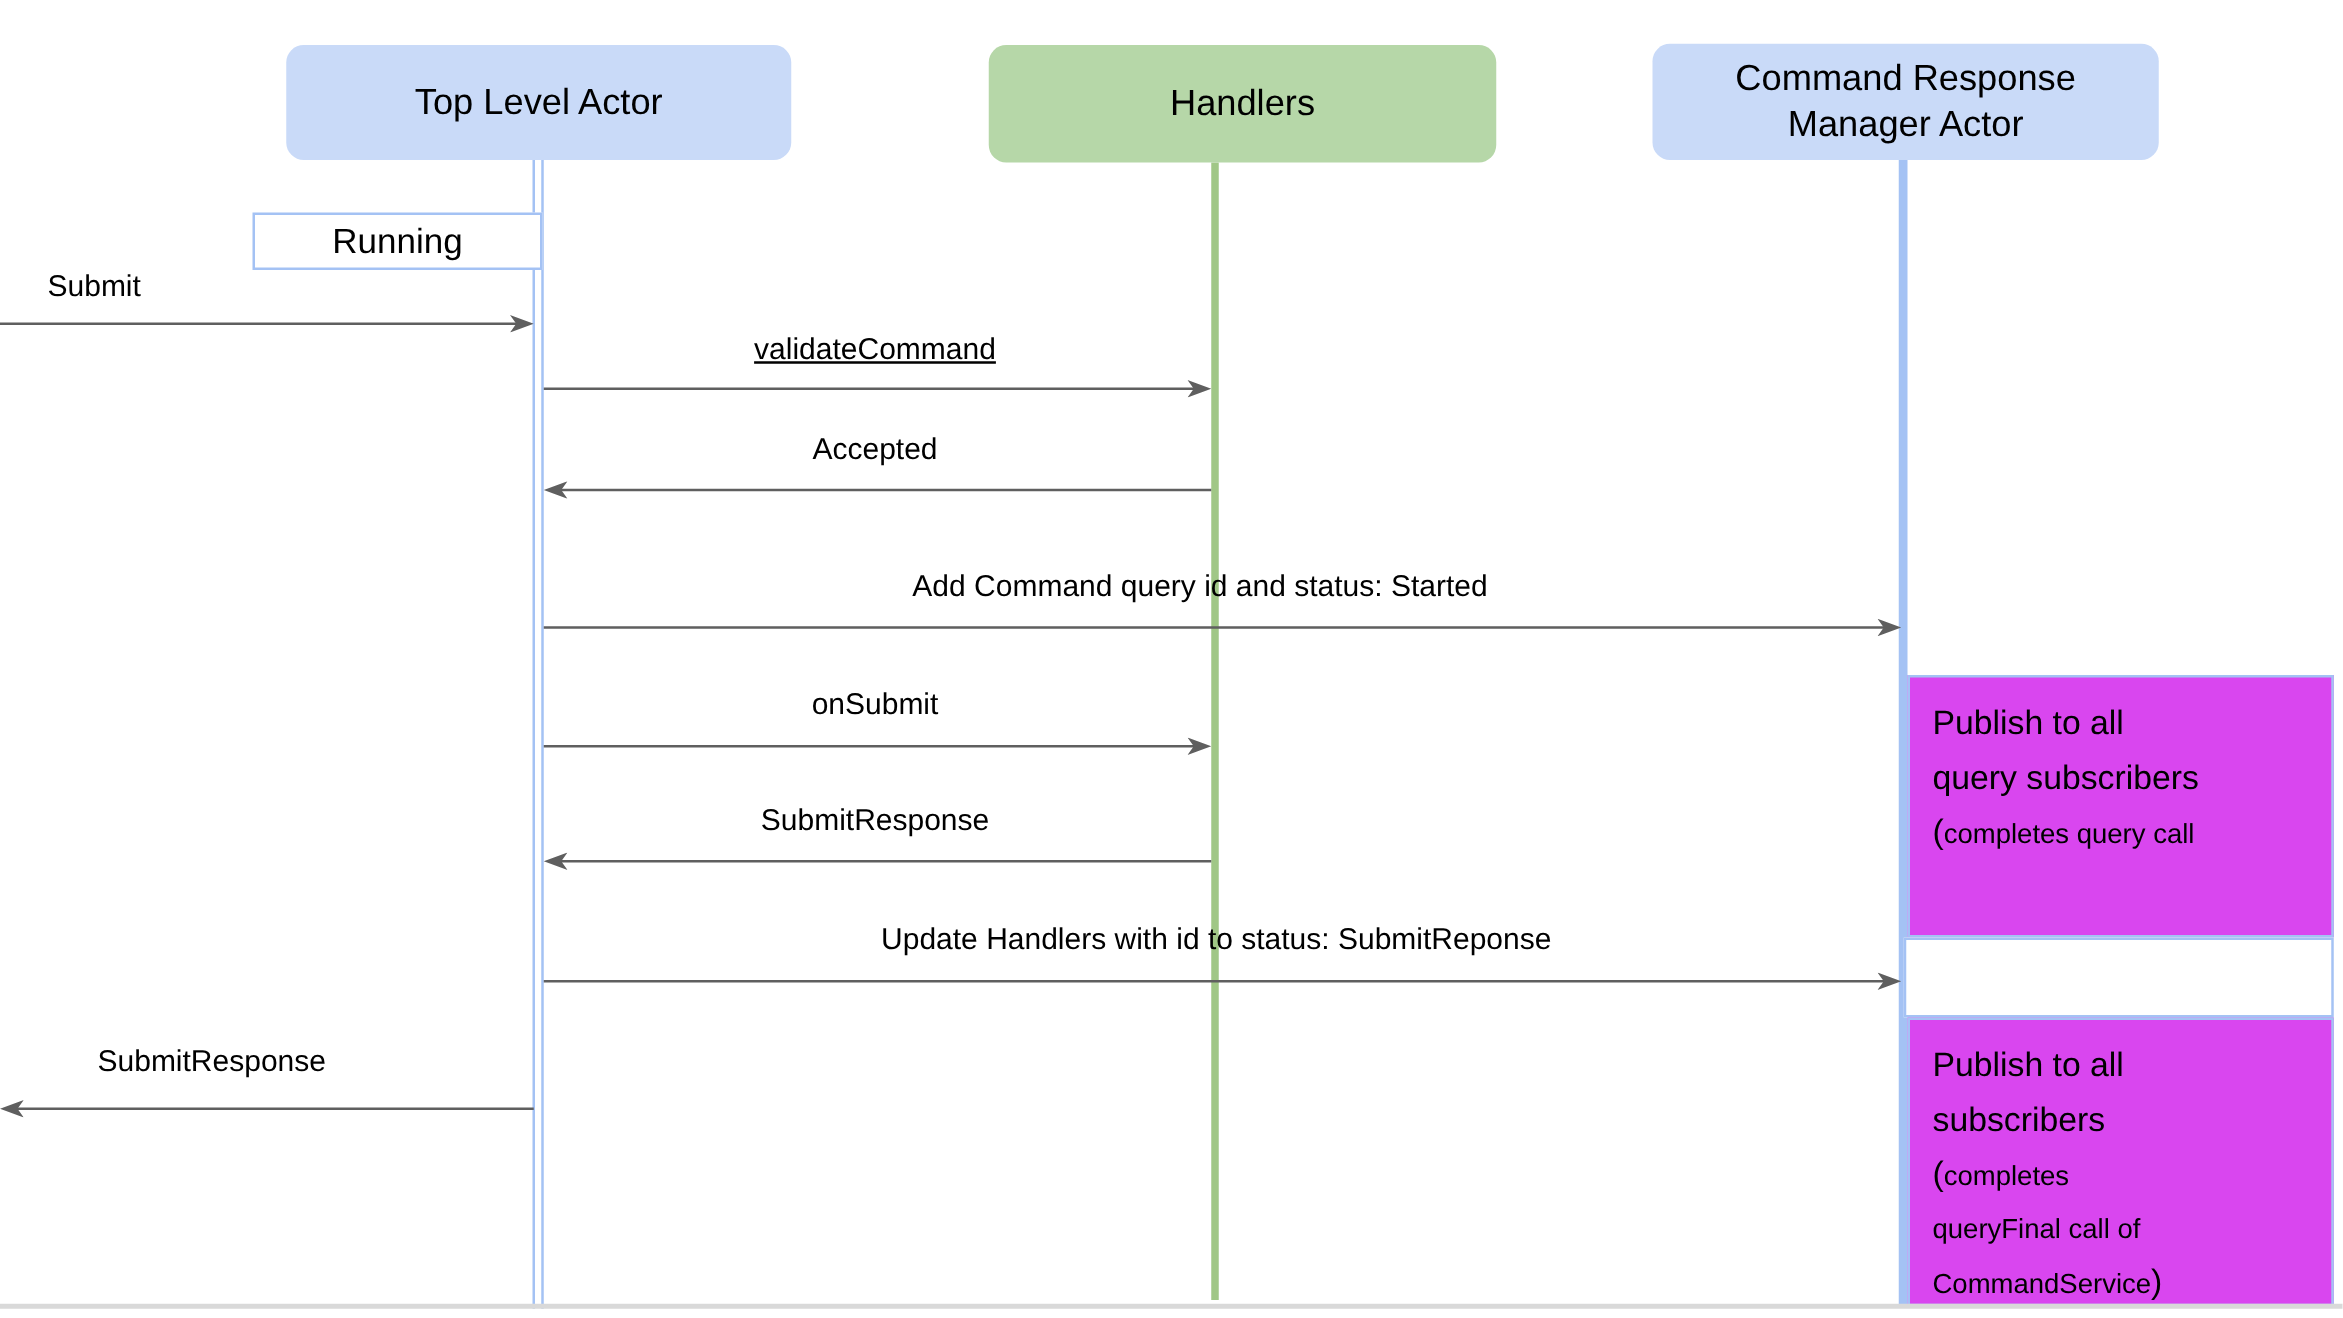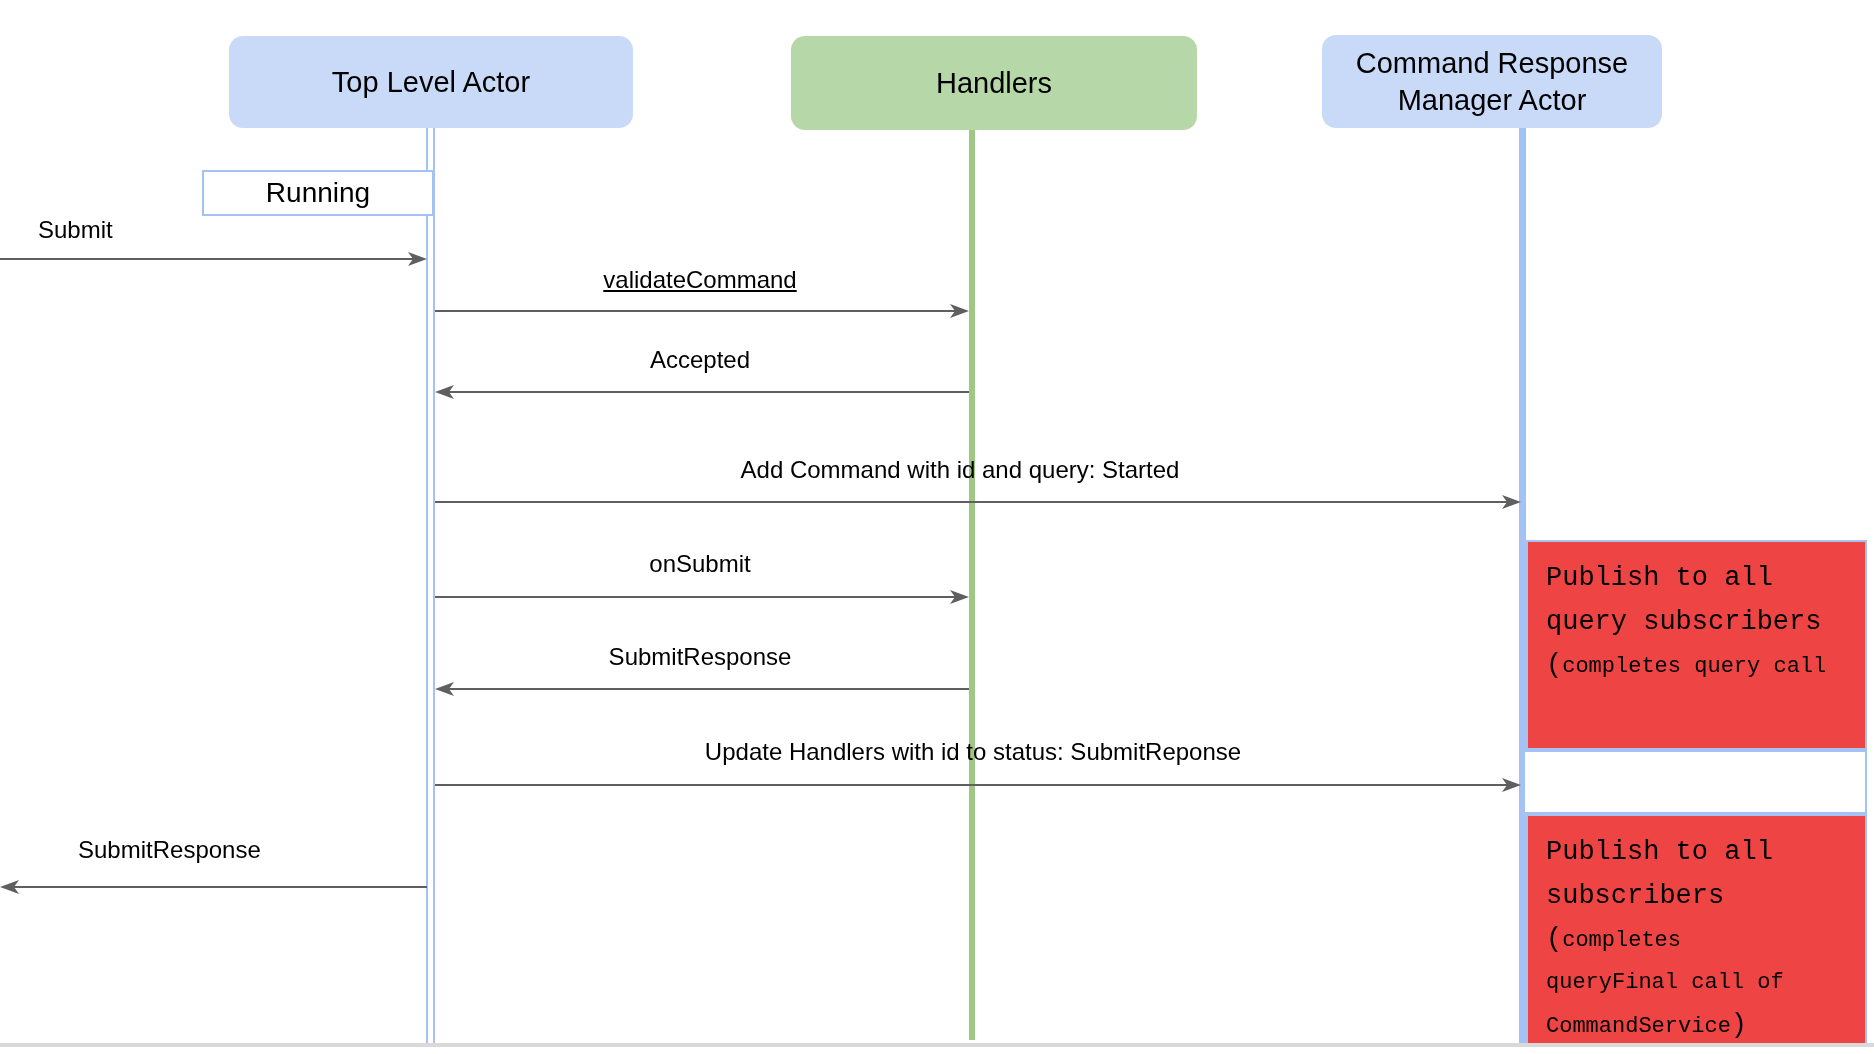--- a/index.html
+++ b/index.html
@@ -30,22 +30,22 @@
   .arrow.to-left  .shaft{left:13px;right:0;}
   .arrow svg{position:absolute;top:0;width:19px;height:14px;display:block;}
   .arrow.to-right svg{right:0;}
   .arrow.to-left  svg{left:0;}
   .arrow svg polygon{fill:var(--arrow_color);}
 
   .msg-label{position:absolute;font-size:24px;white-space:nowrap;}
   .msg-label.centered{transform:translateX(-50%);}
 
   
-  .note{position:absolute;background:#ef4444;border:2.5px solid var(--note_border);
-        box-sizing:border-box;padding:14px 0 0 18px;font-family:Liberation Mono, monospace;}
+  .note{position:absolute;background:#d946ef;border:2.5px solid var(--note_border);
+        box-sizing:border-box;padding:14px 0 0 18px;}
   .note-line.main{font-size:27px;line-height:44px;}
   .note-line.paren{font-size:22px;line-height:42px;}
   .note-line .pbig{font-size:27px;}
 
   .empty-box{position:absolute;background:#fff;border:2.5px solid var(--note_border);box-sizing:border-box;}
 
   .page-edge{position:absolute;left:0;width:1874px;background:var(--page_edge);}
 </style>
 </head>
 <body>
@@ -55,21 +55,21 @@
   <div class="lifeline hollow" style="left:426px;top:128px;width:5px;height:919px;"></div>
   <div class="lifeline solid-green" style="left:969px;top:130px;width:6px;height:910px;"></div>
   <div class="lifeline solid-blue" style="left:1519px;top:128px;width:7px;height:917px;"></div>
 
   <div class="actor blue" style="left:229px;top:36px;width:404px;height:92px;">
     <span>Top Level Actor</span>
   </div>
   <div class="actor green" style="left:771px;top:36px;width:406px;height:94px;">
     <span>Handlers</span>
   </div>
-  <div class="actor blue" style="left:1322px;top:35px;width:340px;height:93px;">
+  <div class="actor blue" style="left:1322px;top:35px;width:405px;height:93px;">
     <span>Command Response</span>
     <span>Manager Actor</span>
   </div>
 
   <div class="state-box" style="left:202px;top:170px;width:228px;height:42px;">
     <span>Running</span>
   </div>
 
   <div class="msg-label" style="left:38px;top:216px;">Submit</div>
   <div class="arrow to-right" style="left:0px;top:252px;width:427px;">
@@ -88,21 +88,21 @@
   </div>
 
   <div class="msg-label centered" style="left:700px;top:346px;">Accepted</div>
   <div class="arrow to-left" style="left:435px;top:385px;width:534px;">
     <div class="shaft"></div>
     <svg viewBox="0 0 19 14">
         <polygon points="19,0 0,7 19,14 14,7"></polygon>
       </svg>
   </div>
 
-  <div class="msg-label centered" style="left:960px;top:456px;">Add Command with id and query: Started</div>
+  <div class="msg-label centered" style="left:960px;top:456px;">Add Command query id and status: Started</div>
   <div class="arrow to-right" style="left:435px;top:495px;width:1086px;">
     <div class="shaft"></div>
     <svg viewBox="0 0 19 14">
         <polygon points="0,0 19,7 0,14 5,7"></polygon>
       </svg>
   </div>
 
   <div class="msg-label centered" style="left:700px;top:550px;">onSubmit</div>
   <div class="arrow to-right" style="left:435px;top:590px;width:534px;">
     <div class="shaft"></div>

